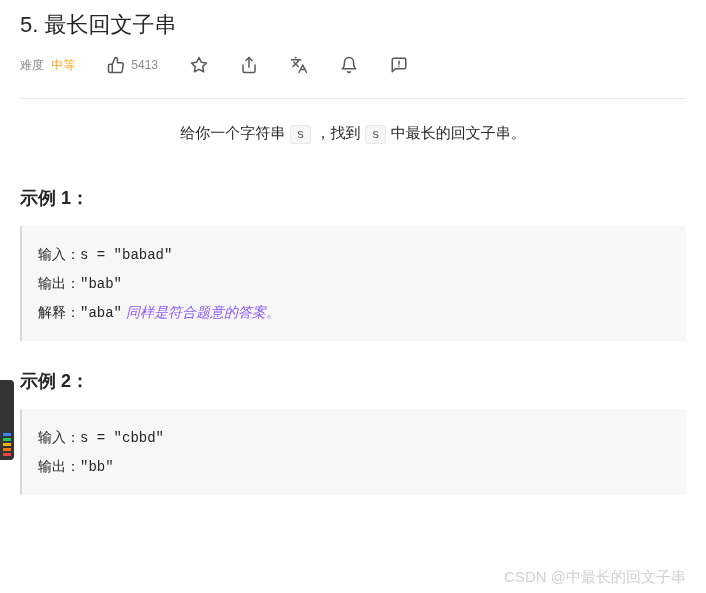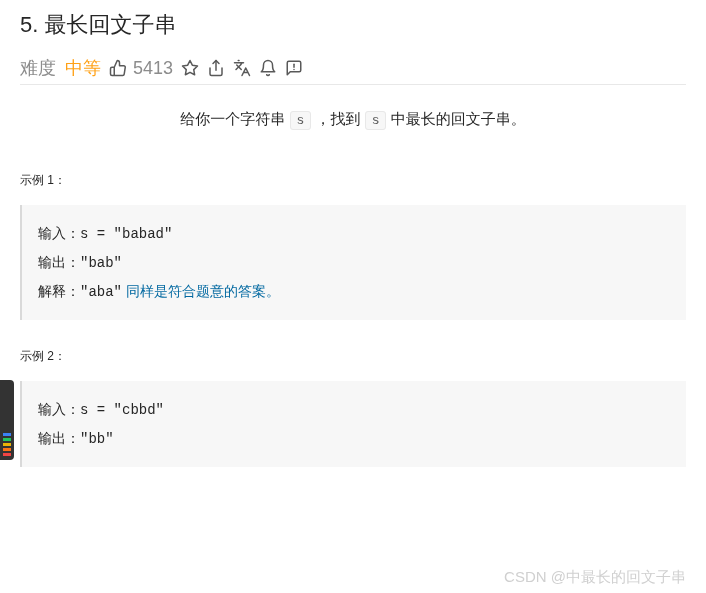--- a/index.html
+++ b/index.html
@@ -18,24 +18,24 @@
     }
     .title {
       font-size: 22px;
       font-weight: 500;
       color: #262626;
       margin-bottom: 16px;
     }
     .meta-row {
       display: flex;
       align-items: center;
-      gap: 8px;
-      margin-bottom: 4px;
+      gap: 32px;
+      margin-bottom: 24px;
       color: #8c8c8c;
-      font-size: 18px;
+      font-size: 12px;
     }
     .difficulty-label {
       color: #8c8c8c;
     }
     .difficulty-value {
       color: #ffa116;
       margin-left: 4px;
     }
     .meta-item {
       display: flex;
@@ -66,42 +66,43 @@
     .code-inline {
       background: #f7f7f7;
       border: 1px solid #e8e8e8;
       border-radius: 3px;
       padding: 1px 6px;
       font-family: "Courier New", Consolas, monospace;
       font-size: 13px;
       color: #595959;
     }
     .example-heading {
-      font-size: 12px;
-      font-weight: 400;
+      font-size: 18px;
+      font-weight: 700;
       color: #262626;
       margin-bottom: 16px;
     }
     .example-block {
       background: #f7f7f7;
       border-left: 2px solid #d9d9d9;
       padding: 14px 16px;
       margin-bottom: 28px;
       font-size: 14px;
       line-height: 2;
       color: #262626;
     }
     .example-block .label {
       font-weight: 500;
     }
     .example-block .mono {
       font-family: "Courier New", Consolas, monospace;
     }
     .example-explain {
-      color: #0369a1;
+      color: #8b5cf6;
+      font-style: italic;
     }
     .watermark {
       position: absolute;
       bottom: 6px;
       right: 20px;
       color: #d0d0d0;
       font-size: 15px;
     }
     .side-widget {
       position: absolute;

